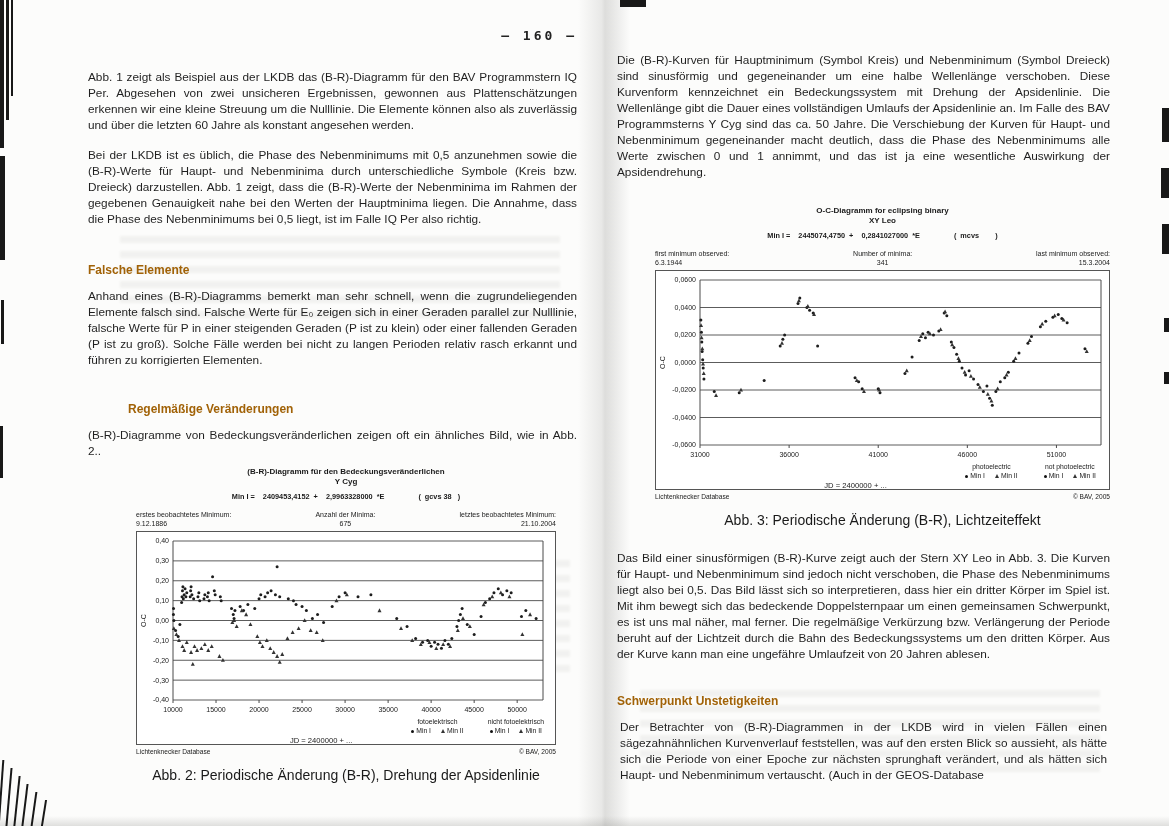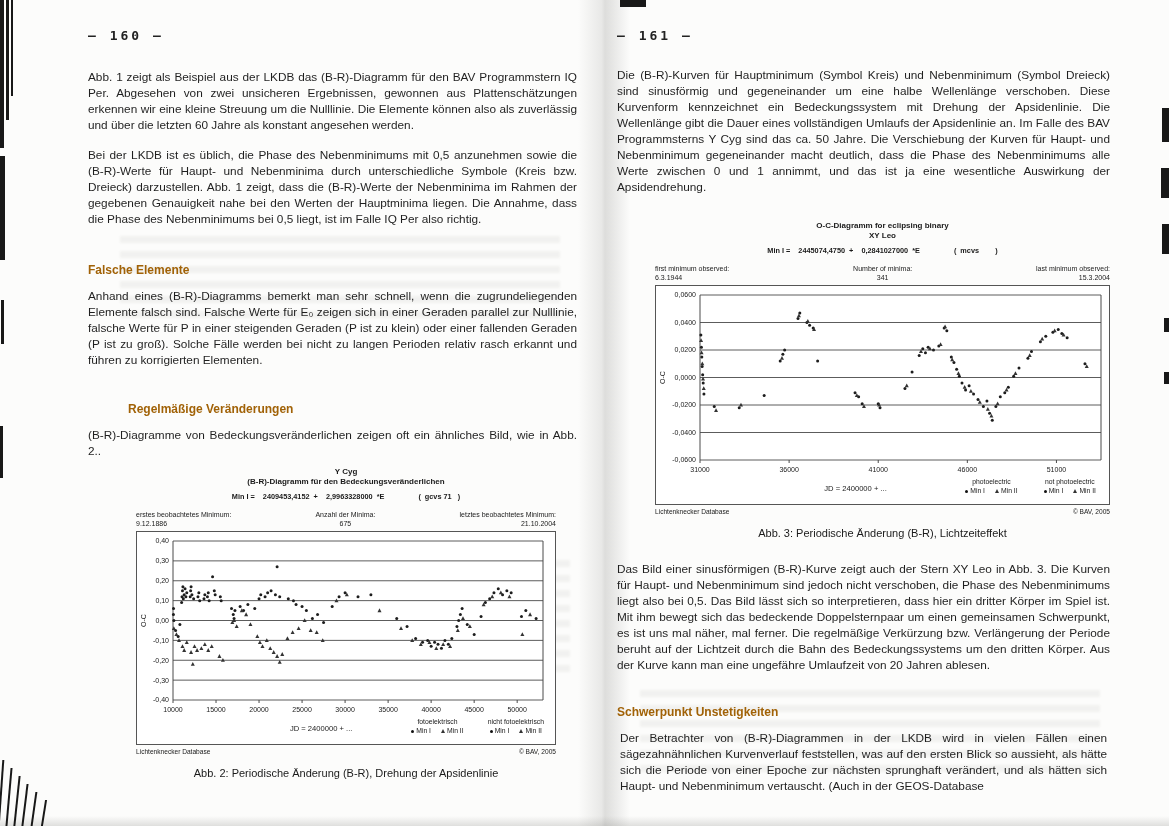--- a/index.html
+++ b/index.html
@@ -10,42 +10,42 @@
     background:linear-gradient(90deg,rgba(0,0,0,0) 0%,rgba(60,60,55,.10) 45%,rgba(60,60,55,.16) 52%,rgba(0,0,0,0) 100%);}
   .edge-bottom{position:absolute;left:0;bottom:0;width:1169px;height:10px;
     background:linear-gradient(180deg,rgba(0,0,0,0),rgba(90,90,85,.18));}
   .mark{position:absolute;background:#181818;}
   .ghost{position:absolute;opacity:.10;filter:blur(1px);pointer-events:none;
     background:repeating-linear-gradient(180deg,#9a9a94 0 7px,transparent 7px 15px);}
   
   .page{position:absolute;top:28px;color:#1f1f1f;}
   #pageL{left:88px;width:489px;}
   #pageR{left:617px;width:493px;}
-  .pagenum{text-align:left;font-family:"DejaVu Sans Mono",monospace;font-weight:bold;
+  .pagenum{text-align:right;font-family:"DejaVu Sans Mono",monospace;font-weight:bold;
     font-size:13px;letter-spacing:3px;color:#222;}
   .para{font-size:11.8px;line-height:16px;text-align:justify;}
   .hd{font-weight:bold;font-size:12px;color:#a16207;}
   
   .fig{color:#1a1a1a;}
   .fig-title{text-align:center;font-weight:bold;font-size:8px;line-height:10px;}
   .fig-formula{display:flex;justify-content:center;gap:34px;font-weight:bold;font-size:7.3px;margin-top:5px;align-items:flex-end;}
   .fig-formula span{white-space:pre;}
   .fig-meta{display:flex;justify-content:space-between;font-size:7px;margin-top:9px;line-height:9px;}
   .fig-meta .c{text-align:center;} .fig-meta .r{text-align:right;}
   .chart-box{border:1px solid #555;margin-top:3px;padding:4px 2px 2px;background:#fff;}
   .footrow{position:relative;height:26px;}
-  .xlab{position:absolute;left:44%;transform:translateX(-50%);top:8px;font-size:7.6px;white-space:pre;}
+  .xlab{position:absolute;left:44%;transform:translateX(-50%);top:20px;font-size:7.6px;white-space:pre;}
   .legend{position:absolute;right:6px;top:1px;display:flex;}
   .lg-group{text-align:center;font-size:6.8px;margin-left:16px;line-height:9px;}
   .lg-item{margin:0 5px;white-space:nowrap;}
   .mk{display:inline-block;vertical-align:middle;margin-right:2px;}
   .mk-c{width:3px;height:3px;background:#111;border-radius:50%;}
   .mk-t{width:0;height:0;border-left:2.5px solid transparent;border-right:2.5px solid transparent;border-bottom:4px solid #333;}
   .srcrow{display:flex;justify-content:space-between;font-size:6.6px;margin-top:3px;}
-  .figcap{text-align:center;font-size:11px;margin-top:12px;}
+  .figcap{text-align:center;font-size:14px;margin-top:12px;}
   .tk{font-family:"Liberation Sans",sans-serif;font-size:7px;fill:#1a1a1a;}
   svg{display:block;}
   figure{margin:0;padding:0;}
 </style>
 </head>
 <body>
 
 <div id="scan">
   <div class="gutter"></div>
   <div class="edge-bottom"></div>
@@ -76,25 +76,25 @@
   <div class="page" id="pageL">
     <div class="pagenum">–  160  –</div>
     <p class="para" style="margin:26px 0 0;">Abb. 1 zeigt als Beispiel aus der LKDB das (B-R)-Diagramm für den BAV Programmstern IQ Per. Abgesehen von zwei unsicheren Ergebnissen, gewonnen aus Plattenschätzungen erkennen wir eine kleine Streuung um die Nulllinie. Die Elemente können also als zuverlässig und über die letzten 60 Jahre als konstant angesehen werden.</p>
     <p class="para" style="margin:14px 0 0;">Bei der LKDB ist es üblich, die Phase des Nebenminimums mit 0,5 anzunehmen sowie die (B-R)-Werte für Haupt- und Nebenminima durch unterschiedliche Symbole (Kreis bzw. Dreieck) darzustellen. Abb. 1 zeigt, dass die (B-R)-Werte der Nebenminima im Rahmen der gegebenen Genauigkeit nahe bei den Werten der Hauptminima liegen. Die Annahme, dass die Phase des Nebenminimums bei 0,5 liegt, ist im Falle IQ Per also richtig.</p>
     <div class="hd" style="margin-top:36px;">Falsche Elemente</div>
     <p class="para" style="margin:11px 0 0;">Anhand eines (B-R)-Diagramms bemerkt man sehr schnell, wenn die zugrundeliegenden Elemente falsch sind. Falsche Werte für E₀ zeigen sich in einer Geraden parallel zur Nulllinie, falsche Werte für P in einer steigenden Geraden (P ist zu klein) oder einer fallenden Geraden (P ist zu groß). Solche Fälle werden bei nicht zu langen Perioden relativ rasch erkannt und führen zu korrigierten Elementen.</p>
     <div class="hd" style="margin-top:34px;margin-left:40px;">Regelmäßige Veränderungen</div>
     <p class="para" style="margin:11px 0 0;">(B-R)-Diagramme von Bedeckungsveränderlichen zeigen oft ein ähnliches Bild, wie in Abb. 2..</p>
 
     <figure class="fig" style="margin:8px 0 0 48px;width:420px;">
+      <div class="fig-title">(B-R)-Diagramm für den Bedeckungsveränderlichen</div>
       <div class="fig-title">Y Cyg</div>
-      <div class="fig-title">(B-R)-Diagramm für den Bedeckungsveränderlichen</div>
       <div class="fig-formula">
         <span>Min I =    2409453,4152  +    2,9963328000  *E</span>
-        <span>(  gcvs 71   )</span>
+        <span>(  gcvs 38   )</span>
       </div>
       <div class="fig-meta">
         <div>
           <div>erstes beobachtetes Minimum:</div>
           <div>9.12.1886</div>
         </div>
         <div class="c">
           <div>Anzahl der Minima:</div>
           <div>675</div>
         </div>
@@ -319,21 +319,20 @@
       </div>
       <div class="srcrow">
         <span>Lichtenknecker Database</span>
         <span>© BAV, 2005</span>
       </div>
       <figcaption class="figcap">Abb. 2: Periodische Änderung (B-R), Drehung der Apsidenlinie</figcaption>
     </figure>
   </div>
 
   <div class="page" id="pageR">
-    <div class="pagenum">–  161  –</div>
     <p class="para" style="margin:24px 0 0;">Die (B-R)-Kurven für Hauptminimum (Symbol Kreis) und Nebenminimum (Symbol Dreieck) sind sinusförmig und gegeneinander um eine halbe Wellenlänge verschoben. Diese Kurvenform kennzeichnet ein Bedeckungssystem mit Drehung der Apsidenlinie. Die Wellenlänge gibt die Dauer eines vollständigen Umlaufs der Apsidenlinie an. Im Falle des BAV Programmsterns Y Cyg sind das ca. 50 Jahre. Die Verschiebung der Kurven für Haupt- und Nebenminimum gegeneinander macht deutlich, dass die Phase des Nebenminimums alle Werte zwischen 0 und 1 annimmt, und das ist ja eine wesentliche Auswirkung der Apsidendrehung.</p>
 
     <figure class="fig" style="margin:26px 0 0 38px;width:455px;">
       <div class="fig-title">O-C-Diagramm for eclipsing binary</div>
       <div class="fig-title">XY Leo</div>
       <div class="fig-formula">
         <span>Min I =    2445074,4750  +    0,2841027000  *E</span>
         <span>(  mcvs        )</span>
       </div>
       <div class="fig-meta">

